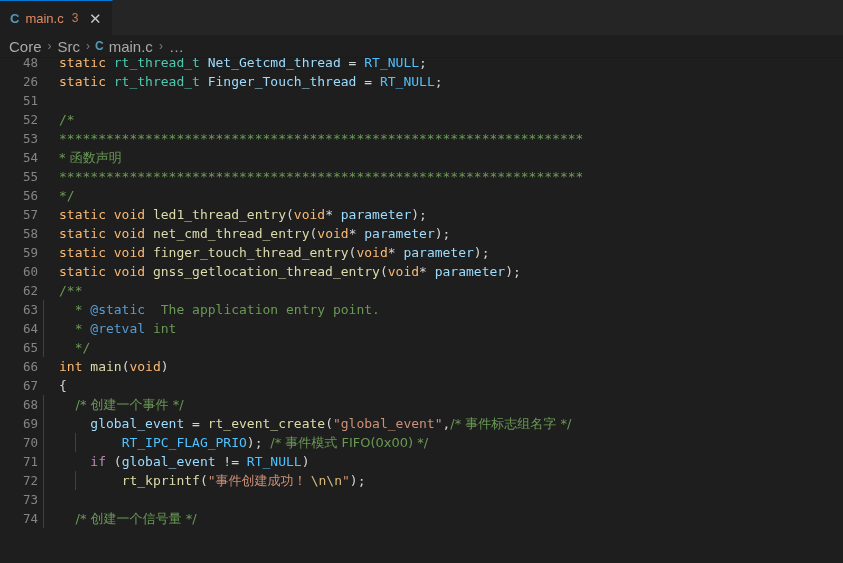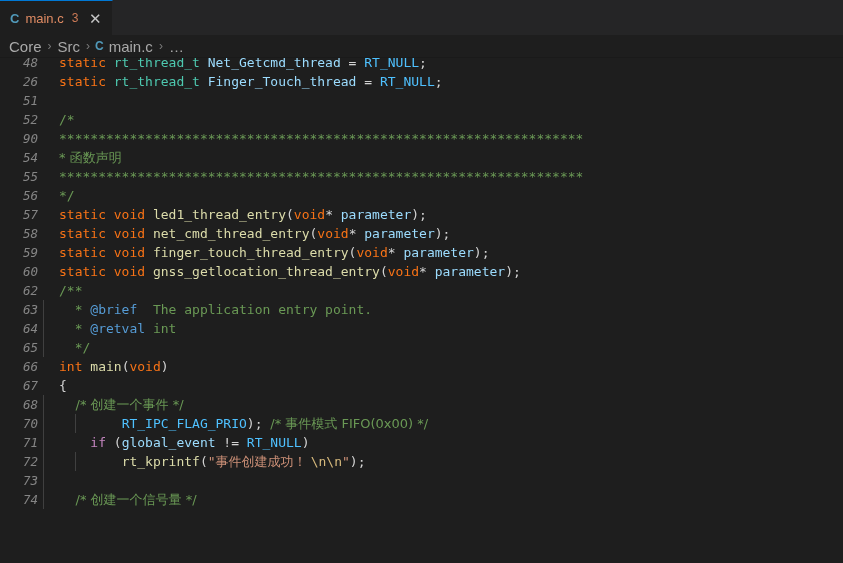--- a/index.html
+++ b/index.html
@@ -121,41 +121,40 @@
     font-size: 13px;
   }
   .ln {
     width: 38px;
     flex: 0 0 38px;
     text-align: right;
     color: #858585;
     font-size: 12.5px;
     font-family: "DejaVu Sans Mono", monospace;
     user-select: none;
-    font-style: italic;
   }
   .lc {
     padding-left: 21px;
     position: relative;
     flex: 1;
     min-width: 0;
   }
   
   .guide {
     position: absolute;
     top: 0;
     bottom: 0;
     width: 1px;
     background: #404040;
   }
   .g1 { left: 5px; }
   .g2 { left: 37px; }
 
   
-  .k  { color: #f97316; }           
+  .k  { color: #fdba74; }           
   .t  { color: #4ec9b0; }           
   .v  { color: #9cdcfe; }           
   .f  { color: #dcdcaa; }           
   .c  { color: #6a9955; }           
   .s  { color: #ce9178; }           
   .e  { color: #d7ba7d; }           
   .cst{ color: #4fc1ff; text-align: right; }           
   .p  { color: #d4d4d4; }           
   .ctl{ color: #c586c0; }           
   .doc{ color: #569cd6; }           
@@ -203,21 +202,21 @@
       <span class="ln">51</span>
       <span class="lc"></span>
     </div>
 
     <div class="line">
       <span class="ln">52</span>
       <span class="lc"><span class="c">/*</span></span>
     </div>
 
     <div class="line">
-      <span class="ln">90</span>
+      <span class="ln">53</span>
       <span class="lc"><span class="c">*******************************************************************</span></span>
     </div>
 
     <div class="line">
       <span class="ln">54</span>
       <span class="lc"><span class="c cn">* 函数声明</span></span>
     </div>
 
     <div class="line">
       <span class="ln">55</span>
@@ -250,21 +249,21 @@
     </div>
 
 
     <div class="line">
       <span class="ln">62</span>
       <span class="lc"><span class="c">/**</span></span>
     </div>
 
     <div class="line">
       <span class="ln">63</span>
-      <span class="lc"><span class="guide g1"></span><span class="c">  * </span><span class="doc">@brief</span><span class="c">  The application entry point.</span></span>
+      <span class="lc"><span class="guide g1"></span><span class="c">  * </span><span class="doc">@static</span><span class="c">  The application entry point.</span></span>
     </div>
 
     <div class="line">
       <span class="ln">64</span>
       <span class="lc"><span class="guide g1"></span><span class="c">  * </span><span class="doc">@retval</span><span class="c"> int</span></span>
     </div>
 
     <div class="line">
       <span class="ln">65</span>
       <span class="lc"><span class="guide g1"></span><span class="c">  */</span></span>
@@ -278,20 +277,24 @@
     <div class="line">
       <span class="ln">67</span>
       <span class="lc"><span class="p">{</span></span>
     </div>
 
     <div class="line">
       <span class="ln">68</span>
       <span class="lc"><span class="guide g1"></span><span class="c cn">    /* 创建一个事件 */</span></span>
     </div>
 
+    <div class="line">
+      <span class="ln">69</span>
+      <span class="lc"><span class="guide g1"></span><span class="p">    </span><span class="v">global_event</span><span class="p"> = </span><span class="f">rt_event_create</span><span class="p">(</span><span class="s">"global_event"</span><span class="p">,</span><span class="c cn">/* 事件标志组名字 */</span></span>
+    </div>
 
     <div class="line">
       <span class="ln">70</span>
       <span class="lc"><span class="guide g1"></span><span class="guide g2"></span><span class="p">        </span><span class="cst">RT_IPC_FLAG_PRIO</span><span class="p">); </span><span class="c cn">/* 事件模式 FIFO(0x00) */</span></span>
     </div>
 
     <div class="line">
       <span class="ln">71</span>
       <span class="lc"><span class="guide g1"></span><span class="p">    </span><span class="ctl">if</span><span class="p"> (</span><span class="v">global_event</span><span class="p"> != </span><span class="cst">RT_NULL</span><span class="p">)</span></span>
     </div>

